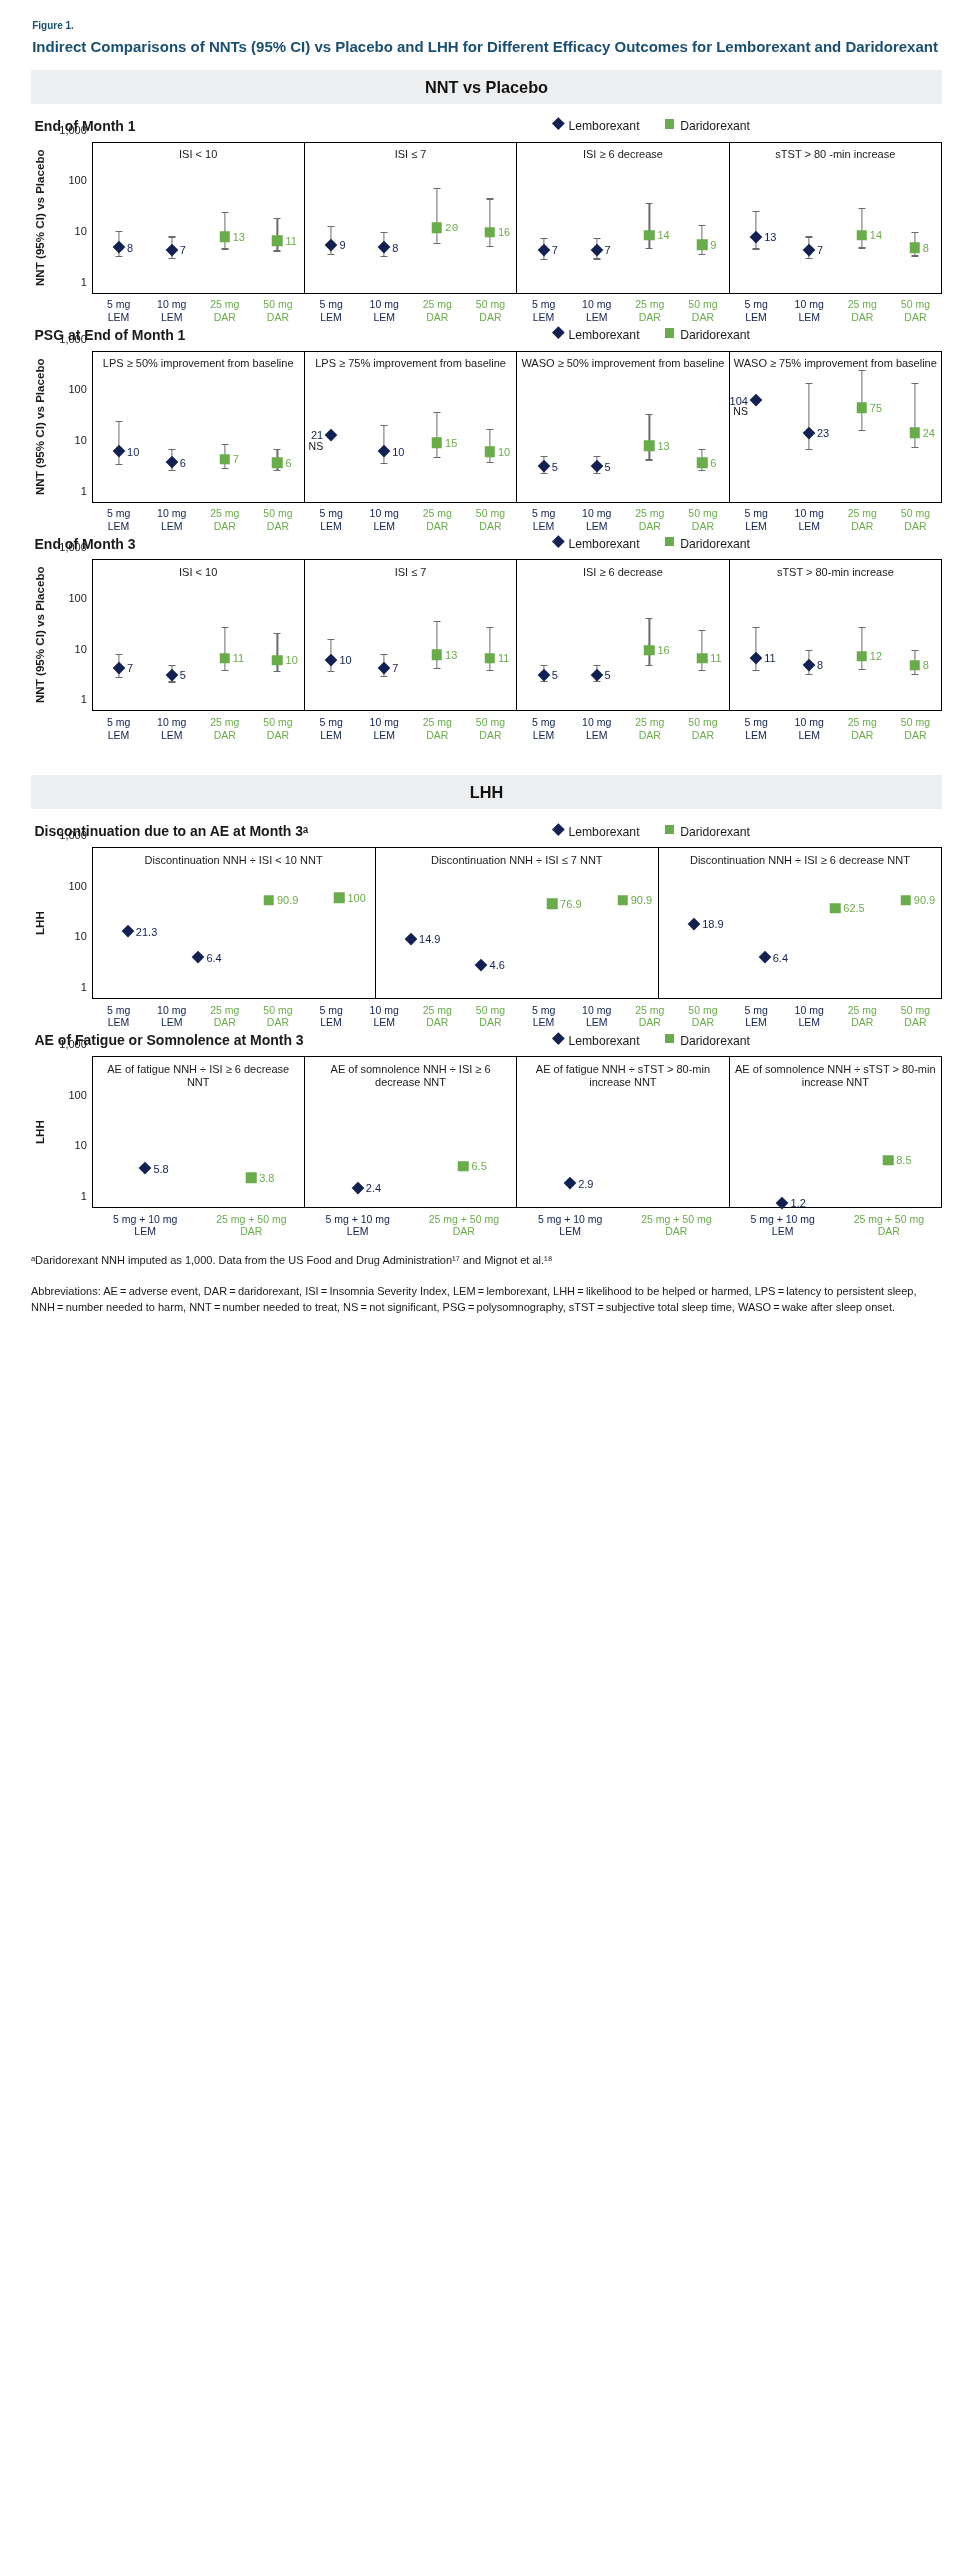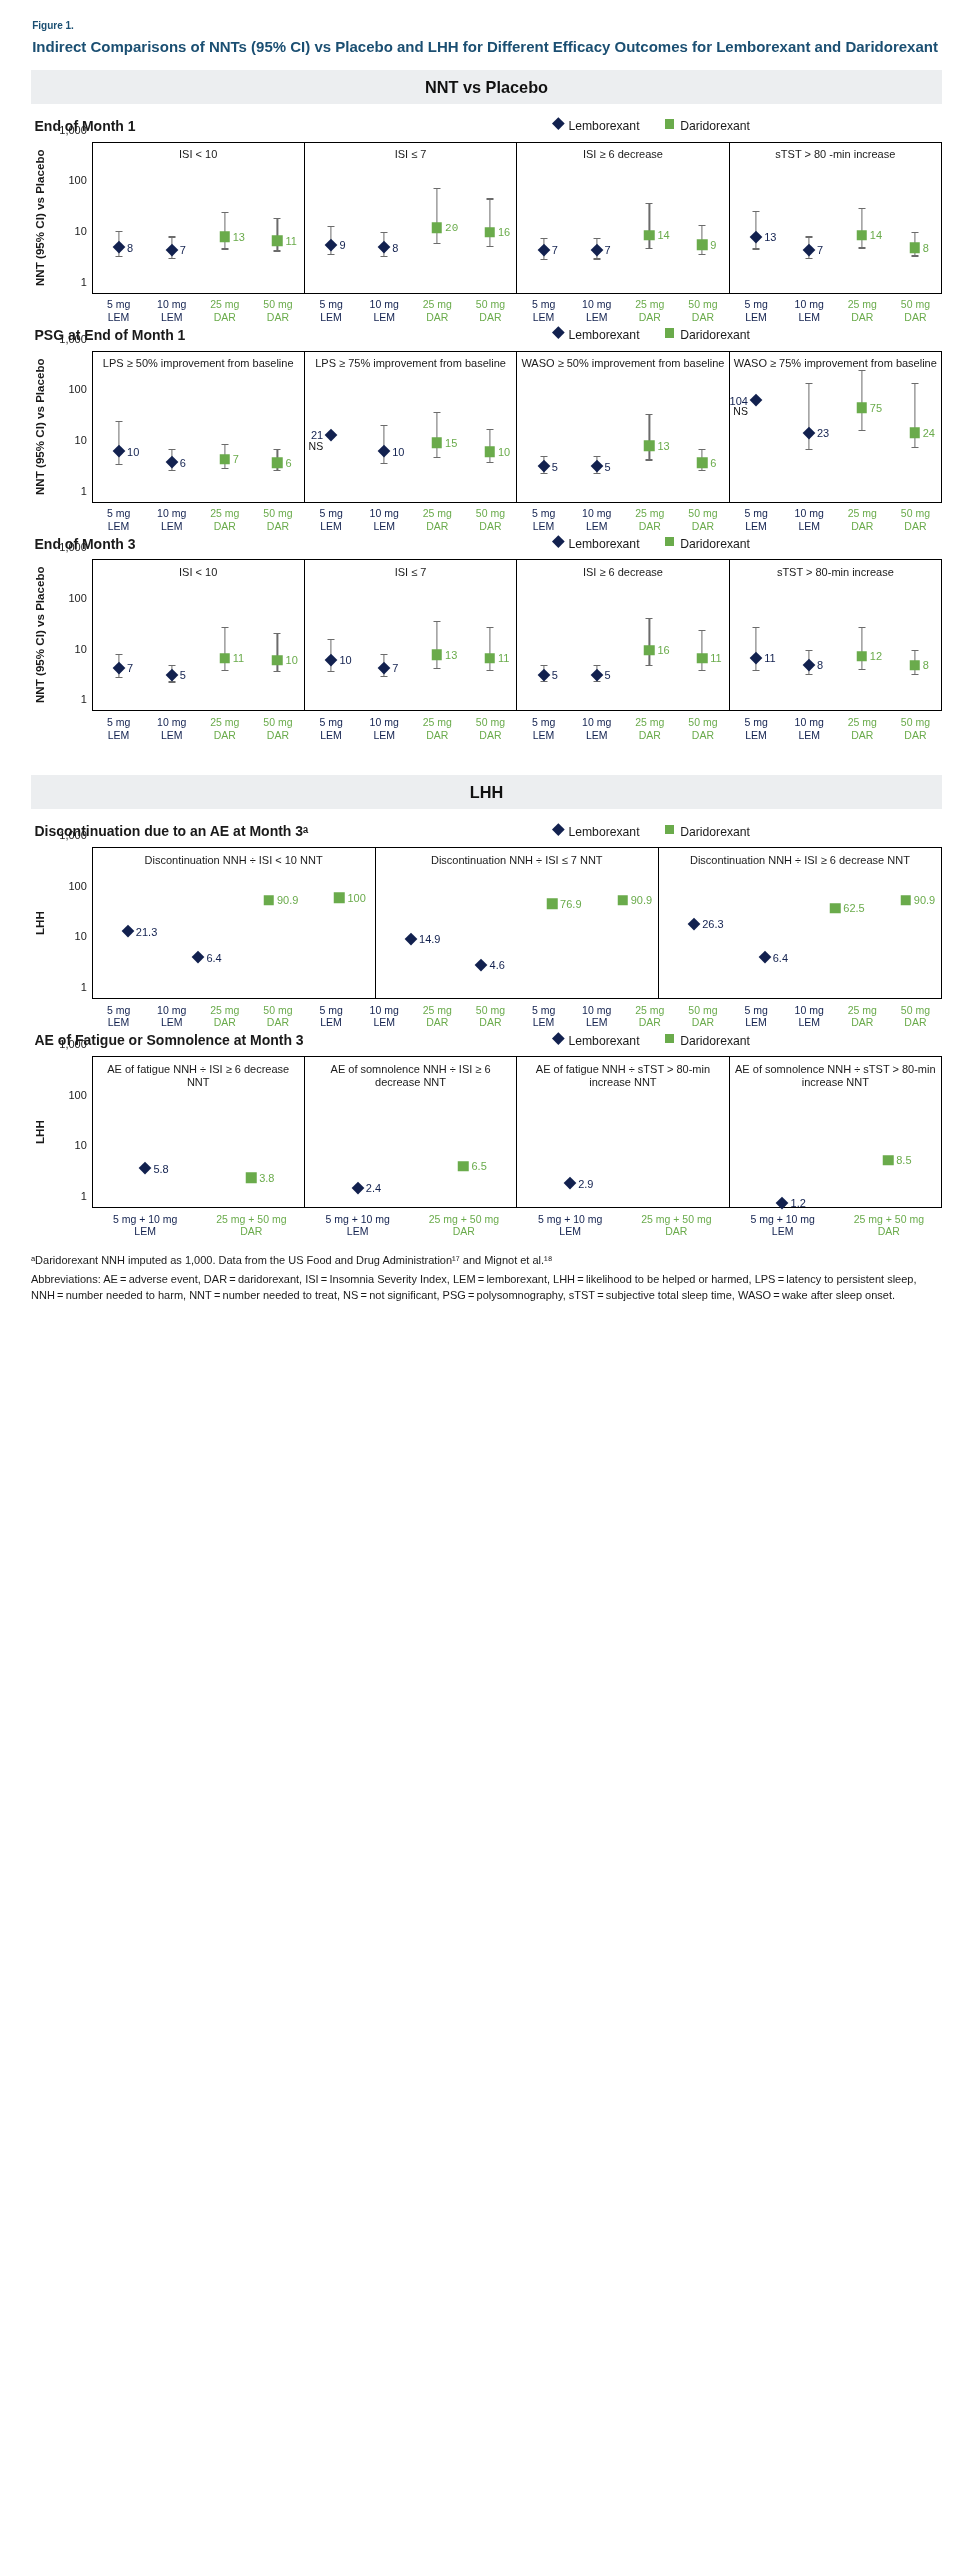--- a/index.html
+++ b/index.html
@@ -42,21 +42,21 @@
 
   .xaxis{display:flex;}
   .xspacer{width:61px;}
   .xpanels{flex:1;display:flex;}
   .xpanel{flex:1;display:flex;}
   .xtick{flex:1;text-align:center;font-size:10.5px;line-height:1.2;padding-top:4.7px;}
   .xtick.lem{color:#12214f;}
   .xtick.dar{color:#6aab4b;}
 
   .footnote{font-size:11px;line-height:1.45;margin-top:15px;}
-  .footnote .abbr{margin-top:3px;}
+  .footnote .abbr{margin-top:15px;}
 </style>
 </head>
 <body>
 
 <div class="page">
 
   <div class="fig-label">Figure 1.</div>
   <div class="fig-title">Indirect Comparisons of NNTs (95% CI) vs Placebo and LHH for Different Efficacy Outcomes for Lemborexant and Daridorexant</div>
 
   <div class="band">NNT vs Placebo</div>
@@ -851,21 +851,21 @@
                       <div class="marker m-sq" style="bottom: 65.2855%;"></div>
                       <div class="vlabel dar" style="bottom: 65.2855%;">90.9</div>
                     </div>
                   </div>
                 </div>
                 <div class="panel">
                   <div class="panel-title">Discontinuation NNH ÷ ISI ≥ 6 decrease NNT</div>
                   <div class="pts">
                     <div class="pt" style="left: 0%; width: 25%; height: 100%;">
                       <div class="marker m-dia" style="bottom: 49.1405%;"></div>
-                      <div class="vlabel lem" style="bottom: 49.1405%;">26.3</div>
+                      <div class="vlabel lem" style="bottom: 49.1405%;">18.9</div>
                     </div>
                     <div class="pt" style="left: 25%; width: 25%; height: 100%;">
                       <div class="marker m-dia" style="bottom: 26.8727%;"></div>
                       <div class="vlabel lem" style="bottom: 26.8727%;">6.4</div>
                     </div>
                     <div class="pt" style="left: 50%; width: 25%; height: 100%;">
                       <div class="marker m-sq" style="bottom: 59.8627%;"></div>
                       <div class="vlabel dar" style="bottom: 59.8627%;">62.5</div>
                     </div>
                     <div class="pt" style="left: 75%; width: 25%; height: 100%;">

